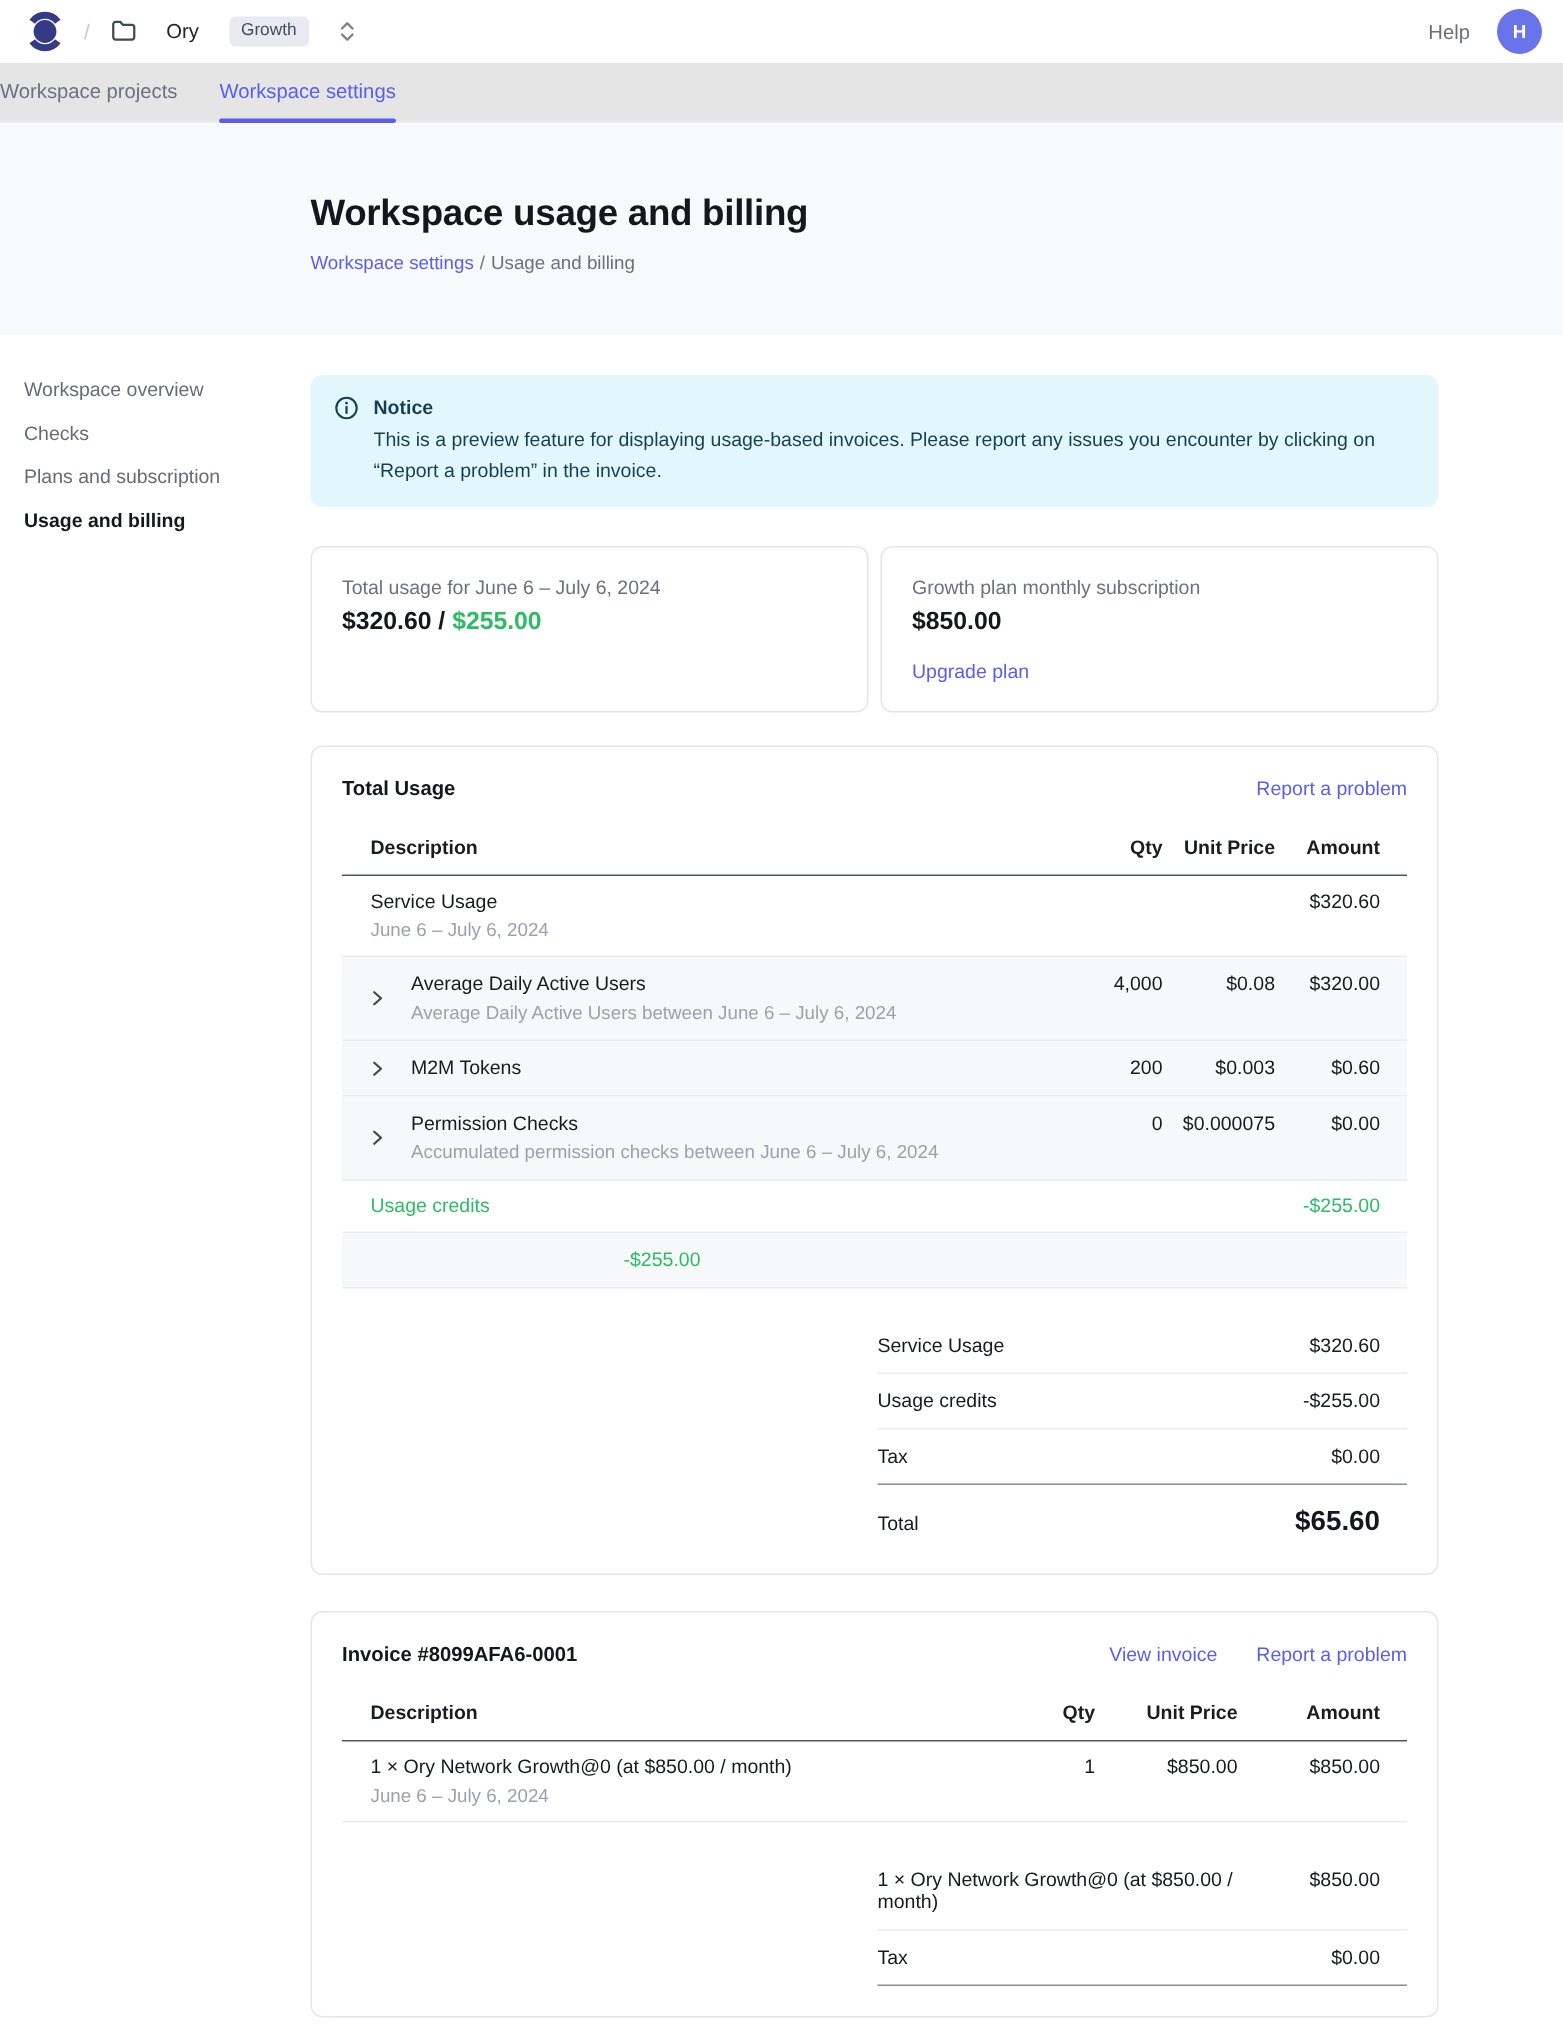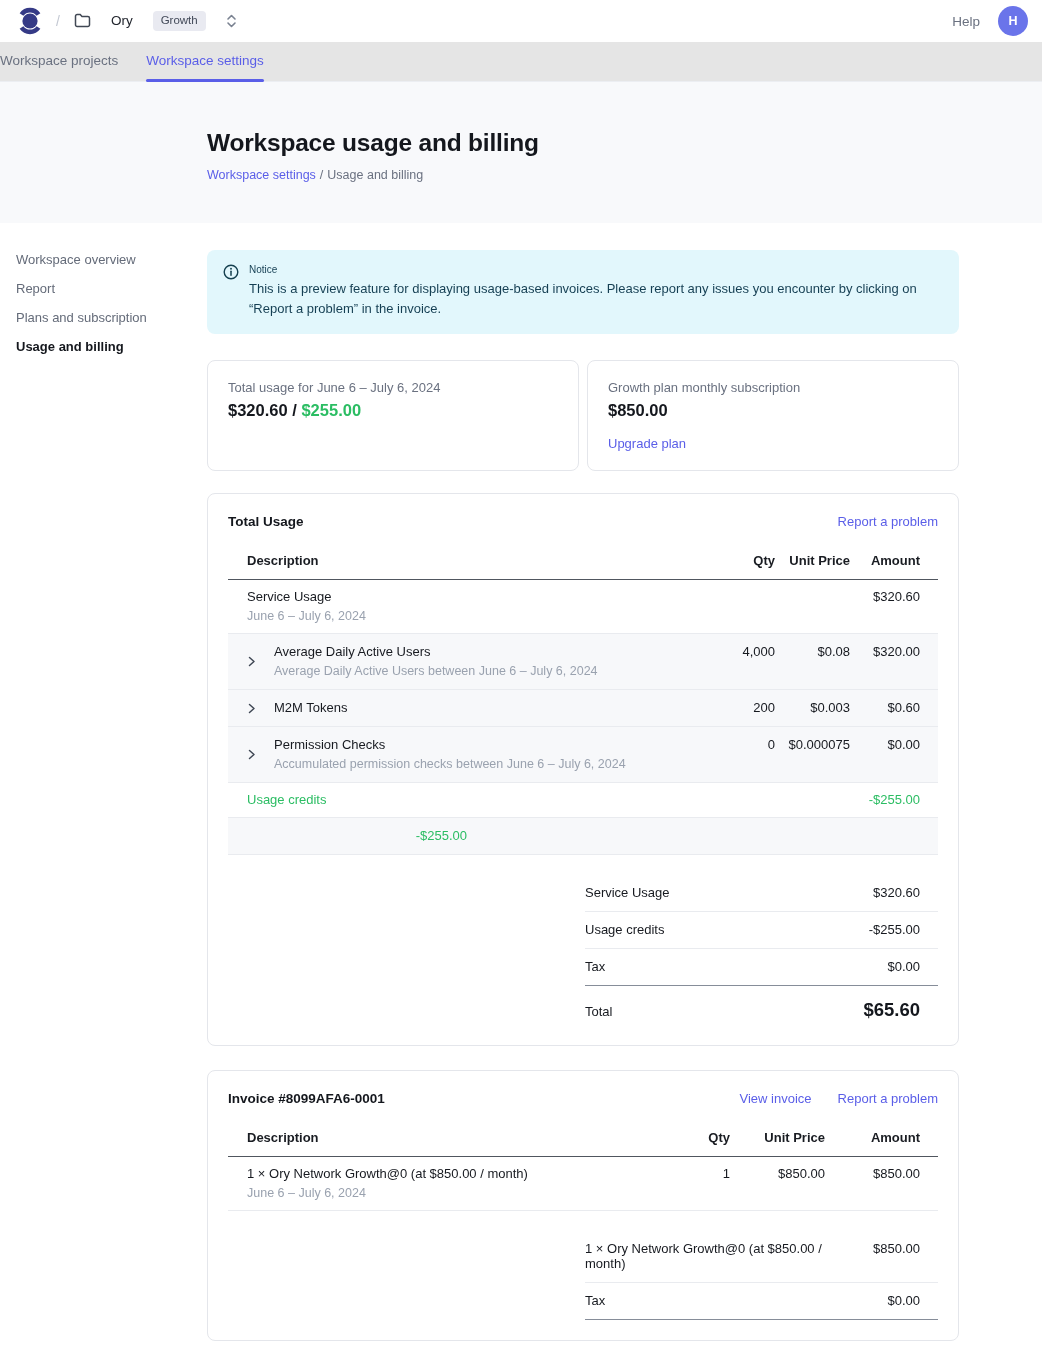--- a/index.html
+++ b/index.html
@@ -47,21 +47,21 @@
   .content{display:flex;align-items:flex-start}
   .sidebar{width:207px;padding-top:22px;flex:none}
   .side-item{padding:7px 16px;font-size:13px;color:#646b79;cursor:pointer}
   .side-item.active{color:#14171d;font-weight:700}
   .main{width:752px;padding-top:27px;flex:none}
 
   
   .notice{background:var(--notice-bg);border-radius:8px;padding:13px 16px 14px;
     display:flex;gap:10px;margin-bottom:26px;color:var(--notice-text)}
   .notice .n-icon{flex:none;margin-top:1px}
-  .notice .n-title{font-weight:400;font-size:10px;line-height:1.45}
+  .notice .n-title{font-weight:700;font-size:13px;line-height:1.45}
   .notice .n-body{font-size:13px;line-height:1.6;margin-top:1px}
 
   
   .cards{display:flex;gap:8px;margin-bottom:22px}
   .card{flex:1;border:1px solid #e4e6eb;border-radius:8px;padding:19px 20px;min-height:108px}
   .card-label{font-size:13px;color:var(--muted)}
   .card-amount{margin-top:6px;font-size:16.5px;font-weight:600;color:#14171d}
   .card-amount .credit{color:var(--green)}
   .card-link{display:inline-block;margin-top:16px;font-size:13px}
 
@@ -146,21 +146,21 @@
   <h1 class="page-title">Workspace usage and billing</h1>
   <div class="breadcrumb">
     <a>Workspace settings</a><span class="sep">/</span><span>Usage and billing</span>
   </div>
 </section>
 
 <div class="content">
 
   <aside class="sidebar">
     <div class="side-item">Workspace overview</div>
-    <div class="side-item">Report</div>
+    <div class="side-item">Checks</div>
     <div class="side-item">Plans and subscription</div>
     <div class="side-item active">Usage and billing</div>
   </aside>
 
   <main class="main">
 
     <div class="notice">
       <span class="n-icon">
         <svg width="16" height="16" viewBox="0 0 16 16" fill="none">
           <circle cx="8" cy="8" r="6.8" stroke="#15404f" stroke-width="1.4"></circle>

